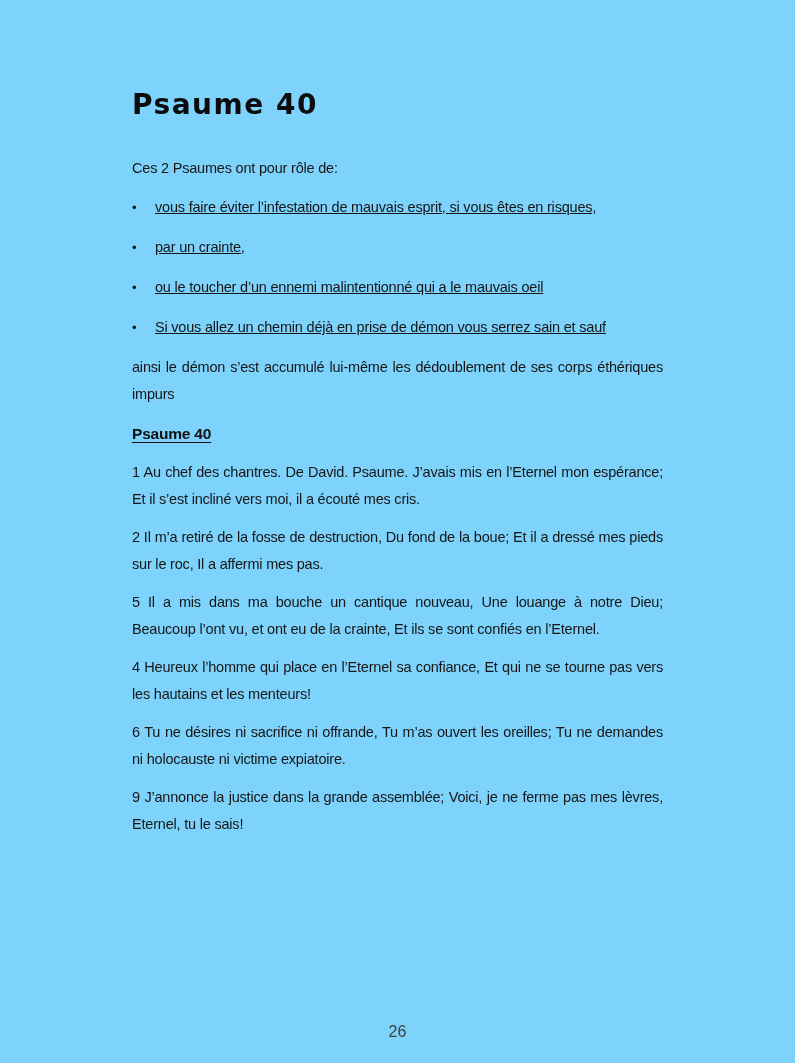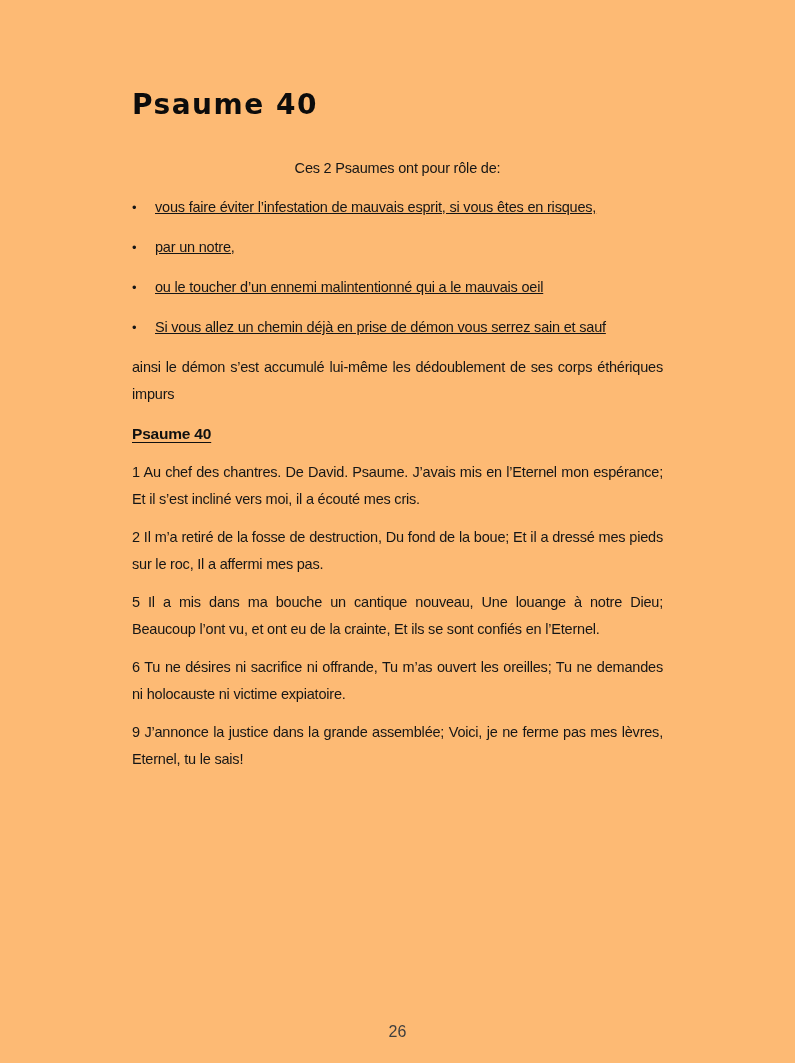--- a/index.html
+++ b/index.html
@@ -1,42 +1,41 @@
 <!DOCTYPE html>
 <html><head>
 <meta charset="utf-8">
 <style>
   html, body { margin: 0; padding: 0; background: #ffffff; }
   .page {
     position: relative;
     width: 795px;
     height: 1063px;
     box-sizing: border-box;
-    background: #fdba74;
+    background: #7dd3fc;
     padding: 88px 132px 0 132px;
     font-family: "Liberation Sans", sans-serif;
     color: #161616;
     overflow: hidden;
   }
   .doc-title {
     font-family: "DejaVu Sans", sans-serif;
     font-weight: bold;
     font-size: 28px;
     line-height: 33px;
     letter-spacing: 1.5px;
     color: #0c0c0c;
     margin: 0 0 34px 0;
   }
   .body-text {
     font-size: 14.5px;
     line-height: 27px;
     letter-spacing: -0.2px;
     font-stretch: condensed;
     margin: 0 0 12px 0;
-    text-align: center;
   }
   .just { text-align: justify; }
   .bullet-list {
     list-style: none;
     margin: 0 0 12px 0;
     padding: 0;
   }
   .bullet-list li {
     display: flex;
     align-items: flex-start;
@@ -84,37 +83,38 @@
 
   <p class="body-text">Ces 2 Psaumes ont pour rôle de:</p>
 
   <ul class="bullet-list">
     <li>
       <span class="bullet-marker">•</span>
       <span class="bullet-text">vous faire éviter l’infestation de mauvais esprit, si vous êtes en risques,</span>
     </li>
     <li>
       <span class="bullet-marker">•</span>
-      <span class="bullet-text">par un notre,</span>
+      <span class="bullet-text">par un crainte,</span>
     </li>
     <li>
       <span class="bullet-marker">•</span>
       <span class="bullet-text">ou le toucher d’un ennemi malintentionné qui a le mauvais oeil</span>
     </li>
     <li>
       <span class="bullet-marker">•</span>
       <span class="bullet-text">Si vous allez un chemin déjà en prise de démon vous serrez sain et sauf</span>
     </li>
   </ul>
 
   <p class="body-text just">ainsi le démon s’est accumulé lui-même les dédoublement de ses corps éthériques impurs</p>
 
   <h2 class="section-heading">Psaume 40</h2>
 
   <p class="body-text just verse">1 Au chef des chantres. De David. Psaume. J’avais mis en l’Eternel mon espérance; Et il s’est incliné vers moi, il a écouté mes cris.</p>
   <p class="body-text just verse">2 Il m’a retiré de la fosse de destruction, Du fond de la boue; Et il a dressé mes pieds sur le roc, Il a affermi mes pas.</p>
   <p class="body-text just verse">5 Il a mis dans ma bouche un cantique nouveau, Une louange à notre Dieu; Beaucoup l’ont vu, et ont eu de la crainte, Et ils se sont confiés en l’Eternel.</p>
+  <p class="body-text just verse">4 Heureux l’homme qui place en l’Eternel sa confiance, Et qui ne se tourne pas vers les hautains et les menteurs!</p>
   <p class="body-text just verse">6 Tu ne désires ni sacrifice ni offrande, Tu m’as ouvert les oreilles; Tu ne demandes ni holocauste ni victime expiatoire.</p>
   <p class="body-text just verse">9 J’annonce la justice dans la grande assemblée; Voici, je ne ferme pas mes lèvres, Eternel, tu le sais!</p>
 
   <div class="page-footer">26</div>
 
 </div>
 
 </body></html>

